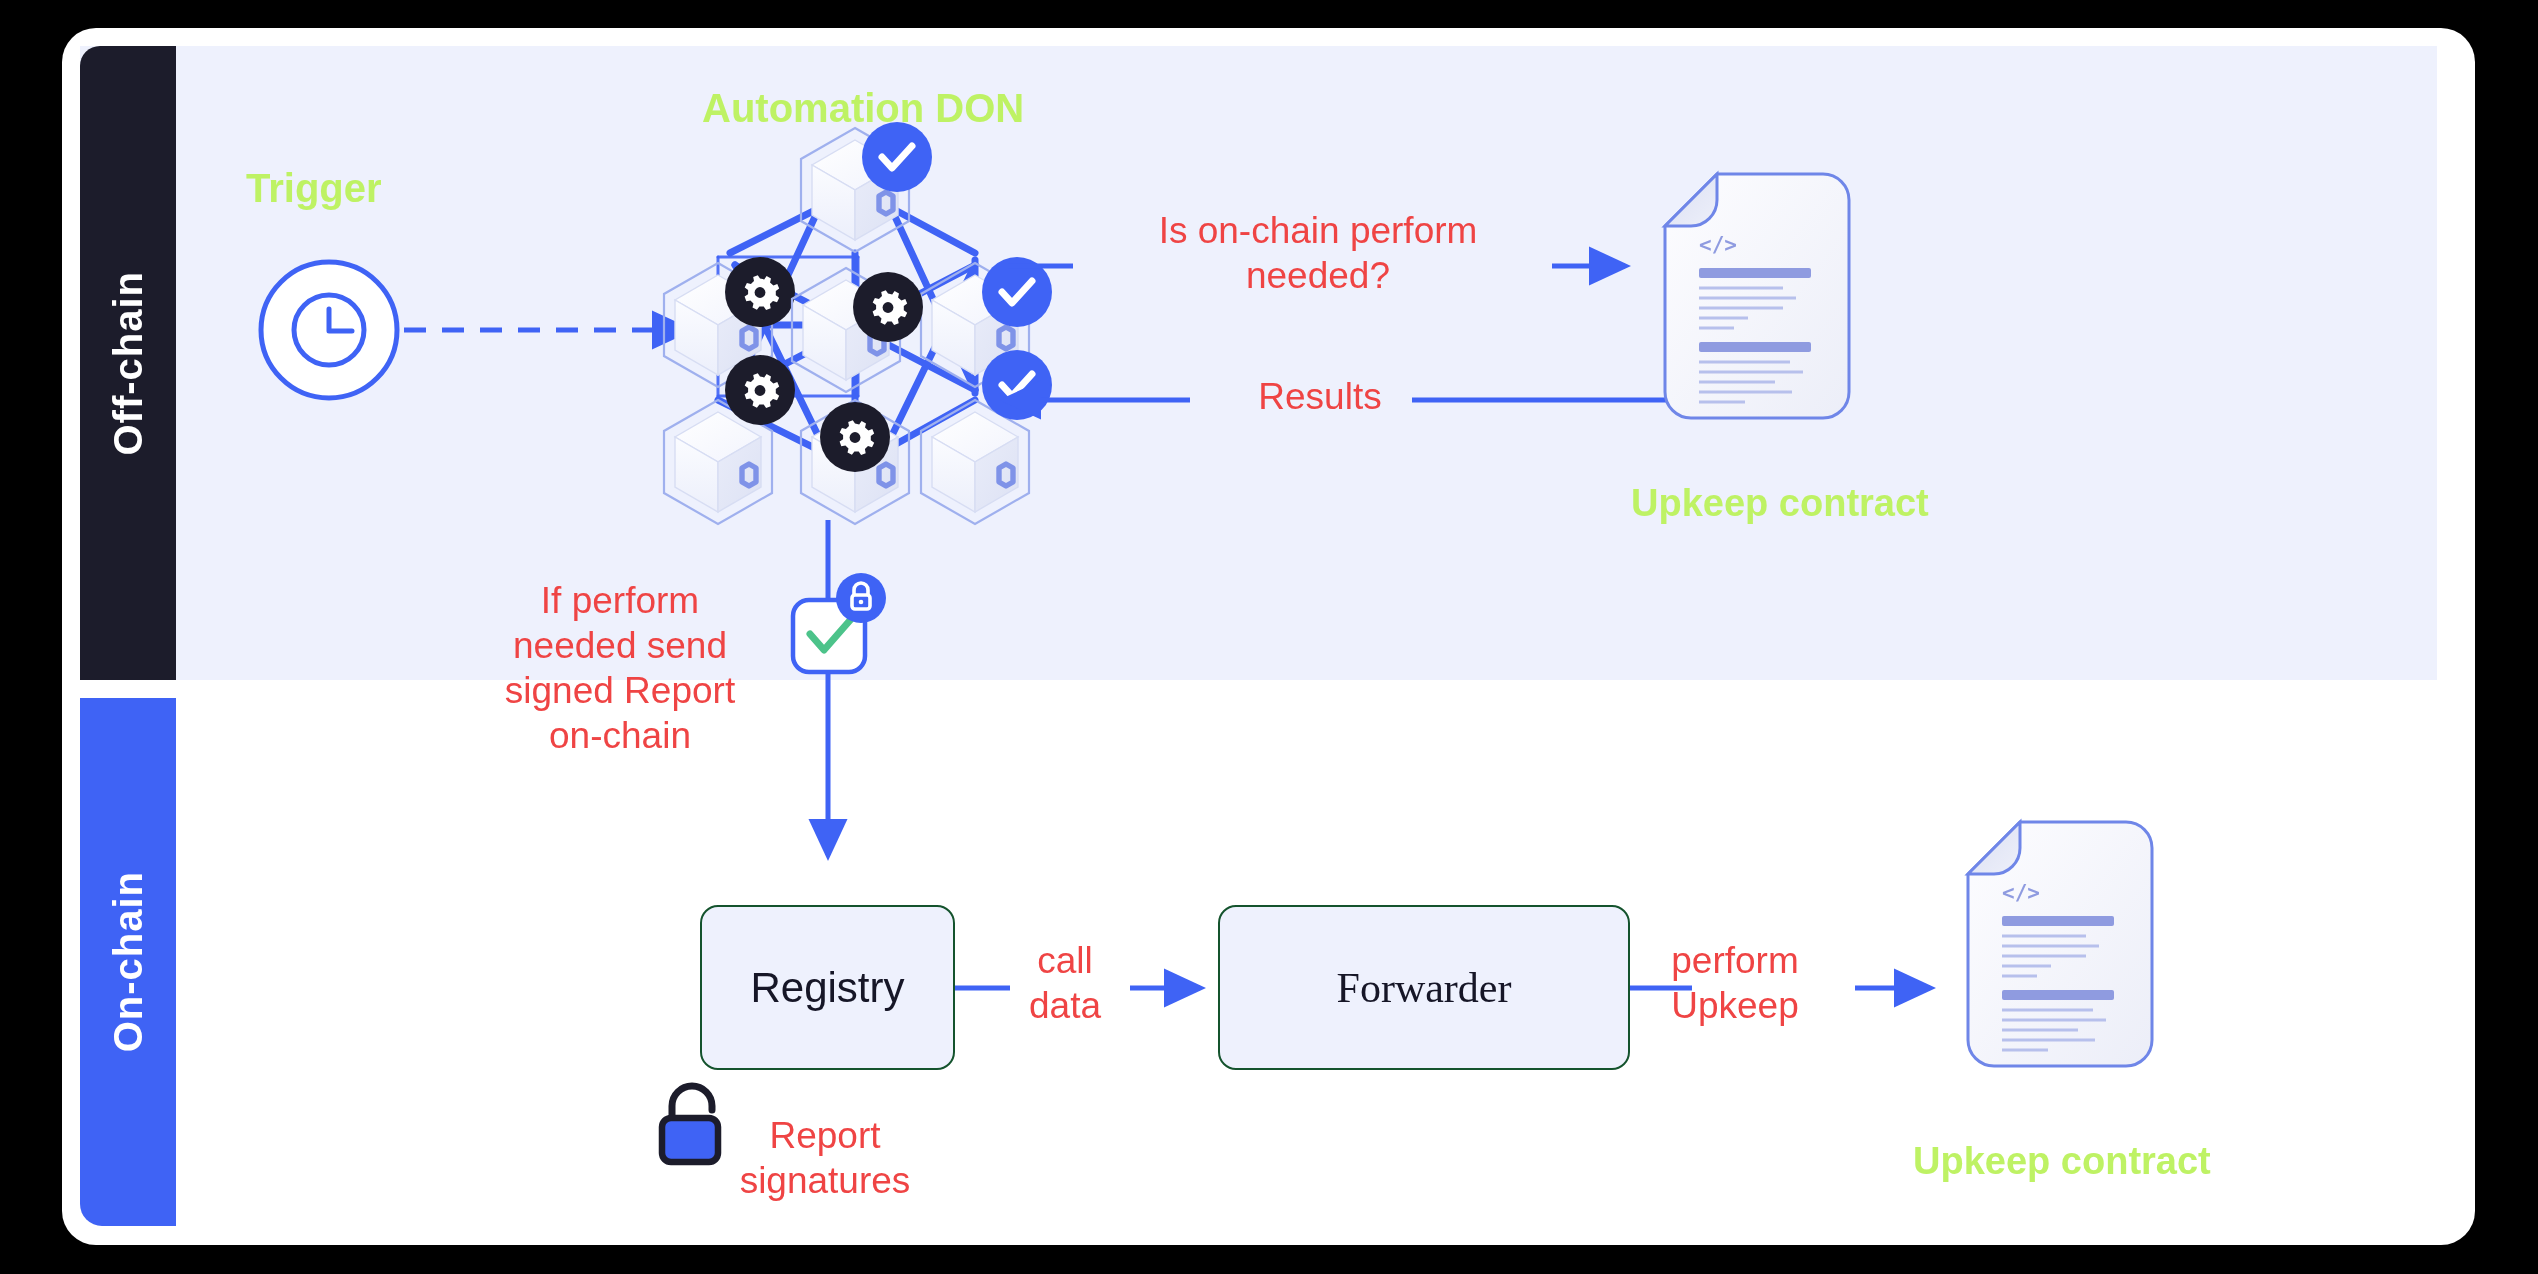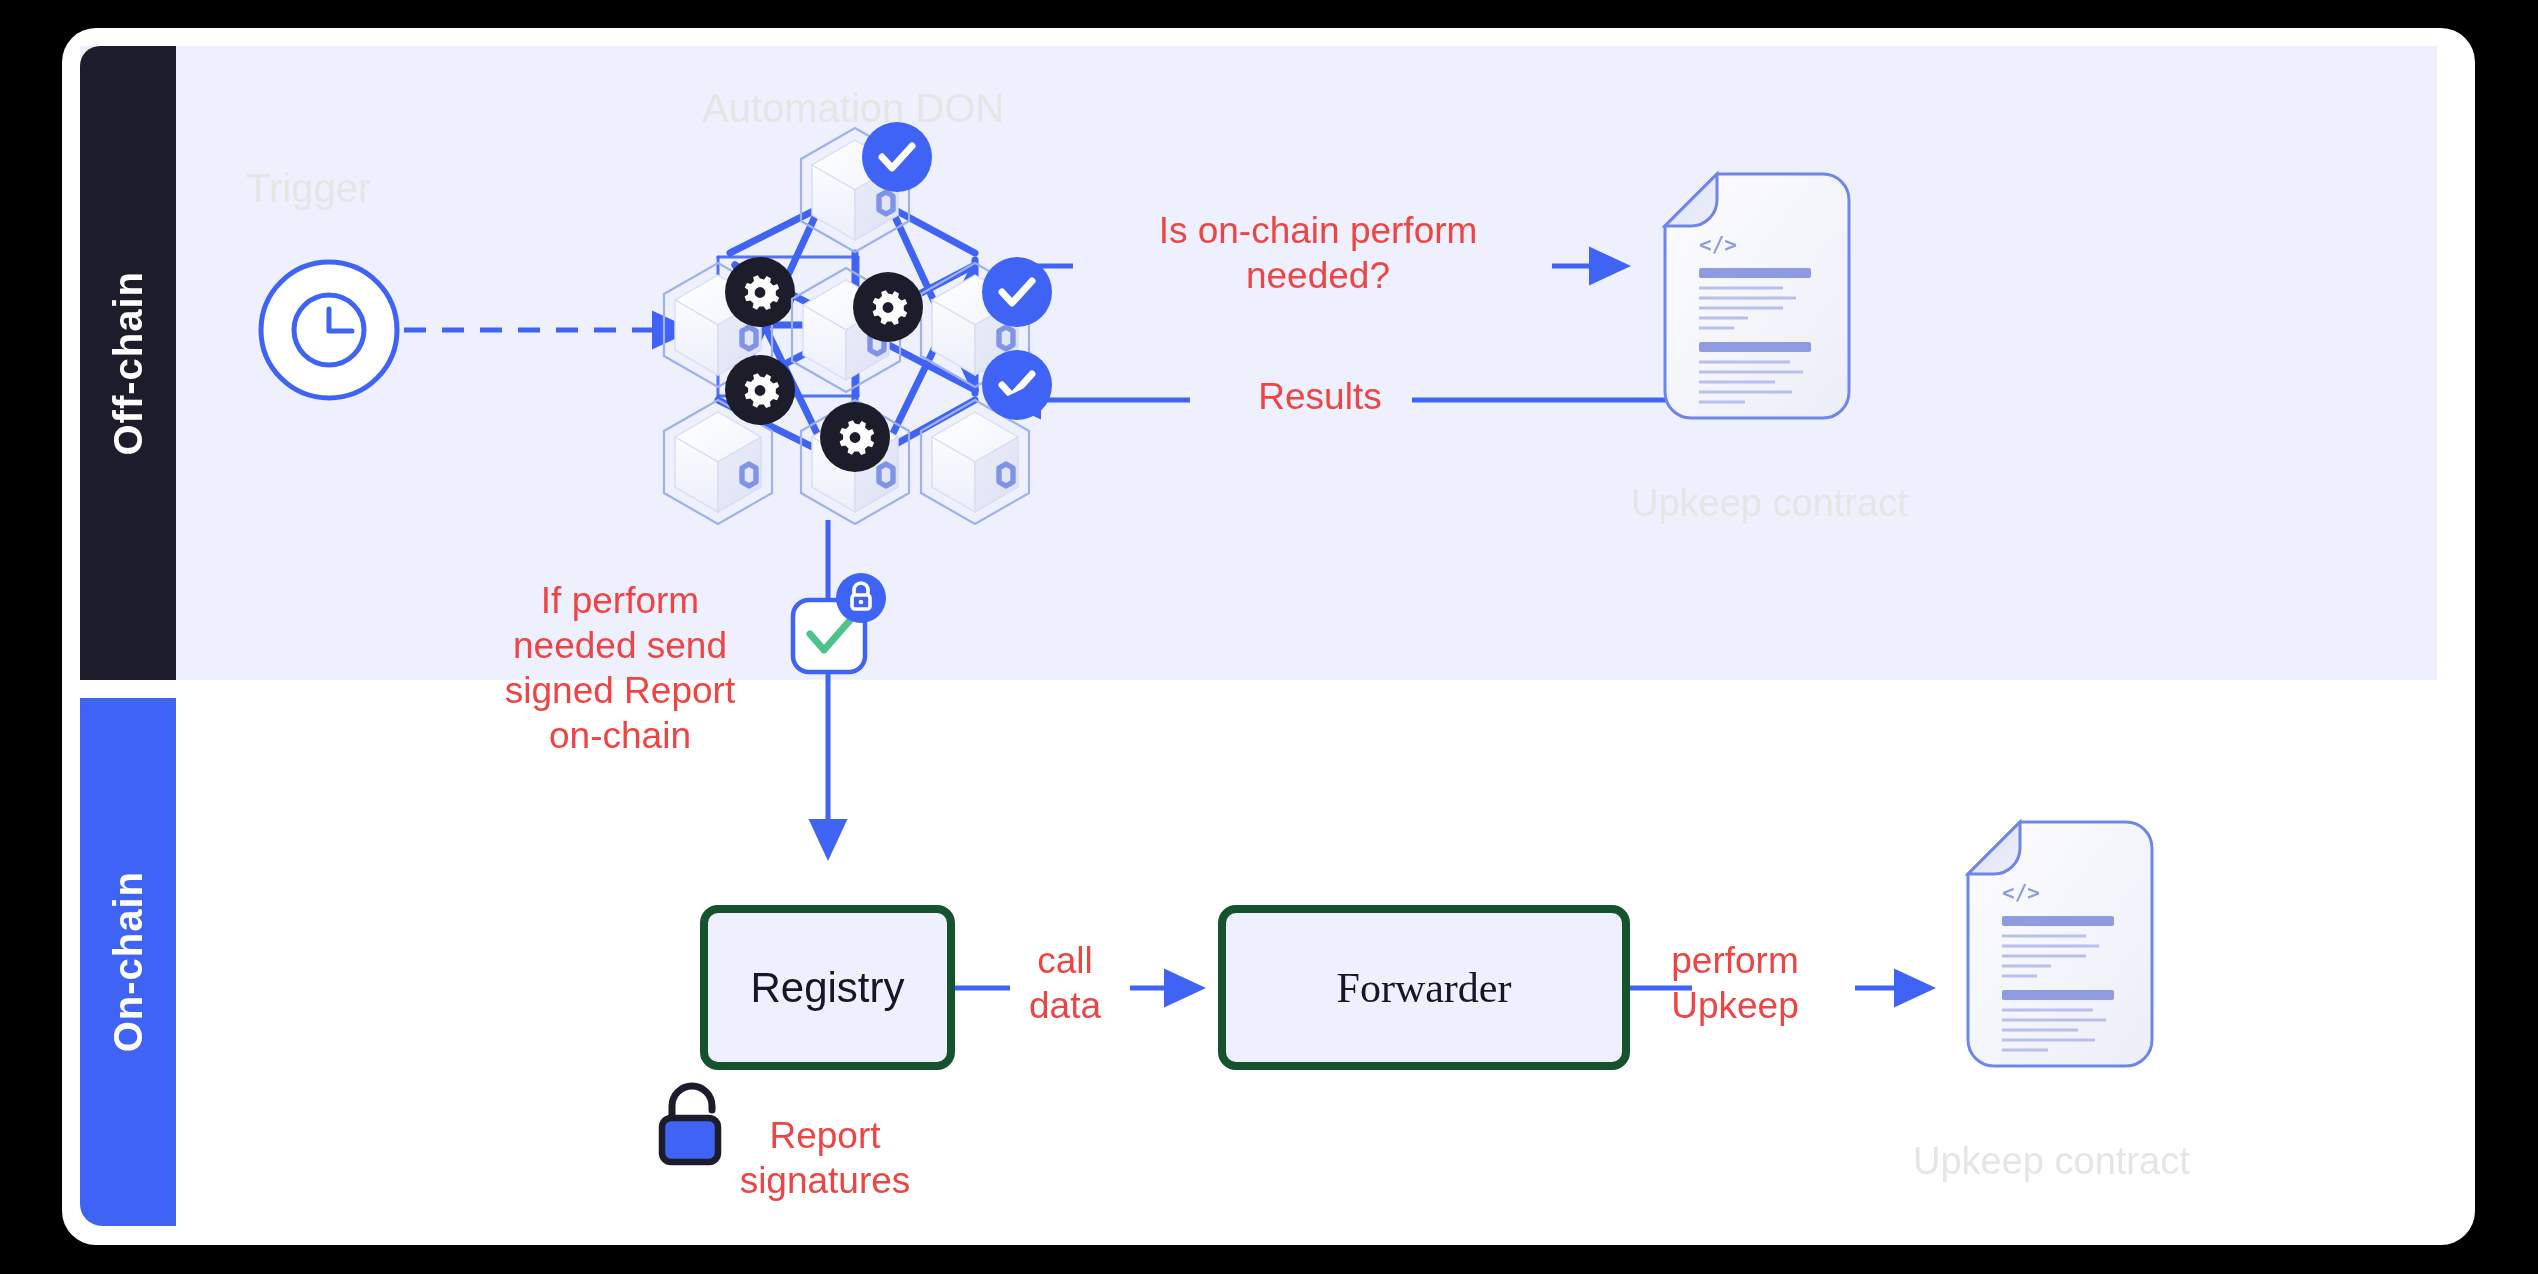--- a/index.html
+++ b/index.html
@@ -30,26 +30,26 @@
     position:absolute; left:80px; top:698px; width:96px; height:528px;
     background:#3f63f5; border-bottom-left-radius:22px;
     display:flex; align-items:center; justify-content:center;
   }
   .side-label {
     color:#fff; font-size:40px; font-weight:bold; letter-spacing:1px;
     writing-mode:vertical-rl; transform:rotate(180deg); white-space:nowrap;
   }
 
   
-  .hdr { position:absolute; color:#e5e5e5; font-weight:normal; white-space:nowrap; }
+  .hdr { position:absolute; color:#bef264; font-weight:bold; white-space:nowrap; }
   .annot { position:absolute; color:#ef4444; font-size:37px; line-height:1.22;
            text-align:center; white-space:pre-line; }
 
   .boxnode {
-    position:absolute; background:#eef1fd; border:8px solid #14532d;
+    position:absolute; background:#eef1fd; border:2px solid #14532d;
     border-radius:18px; display:flex; align-items:center; justify-content:center;
     color:#161627; font-size:42px;
   }
 
   svg.overlay { position:absolute; left:0; top:0; width:2538px; height:1274px;
                 pointer-events:none; overflow:visible; }
 </style>
 </head>
 <body>
 

